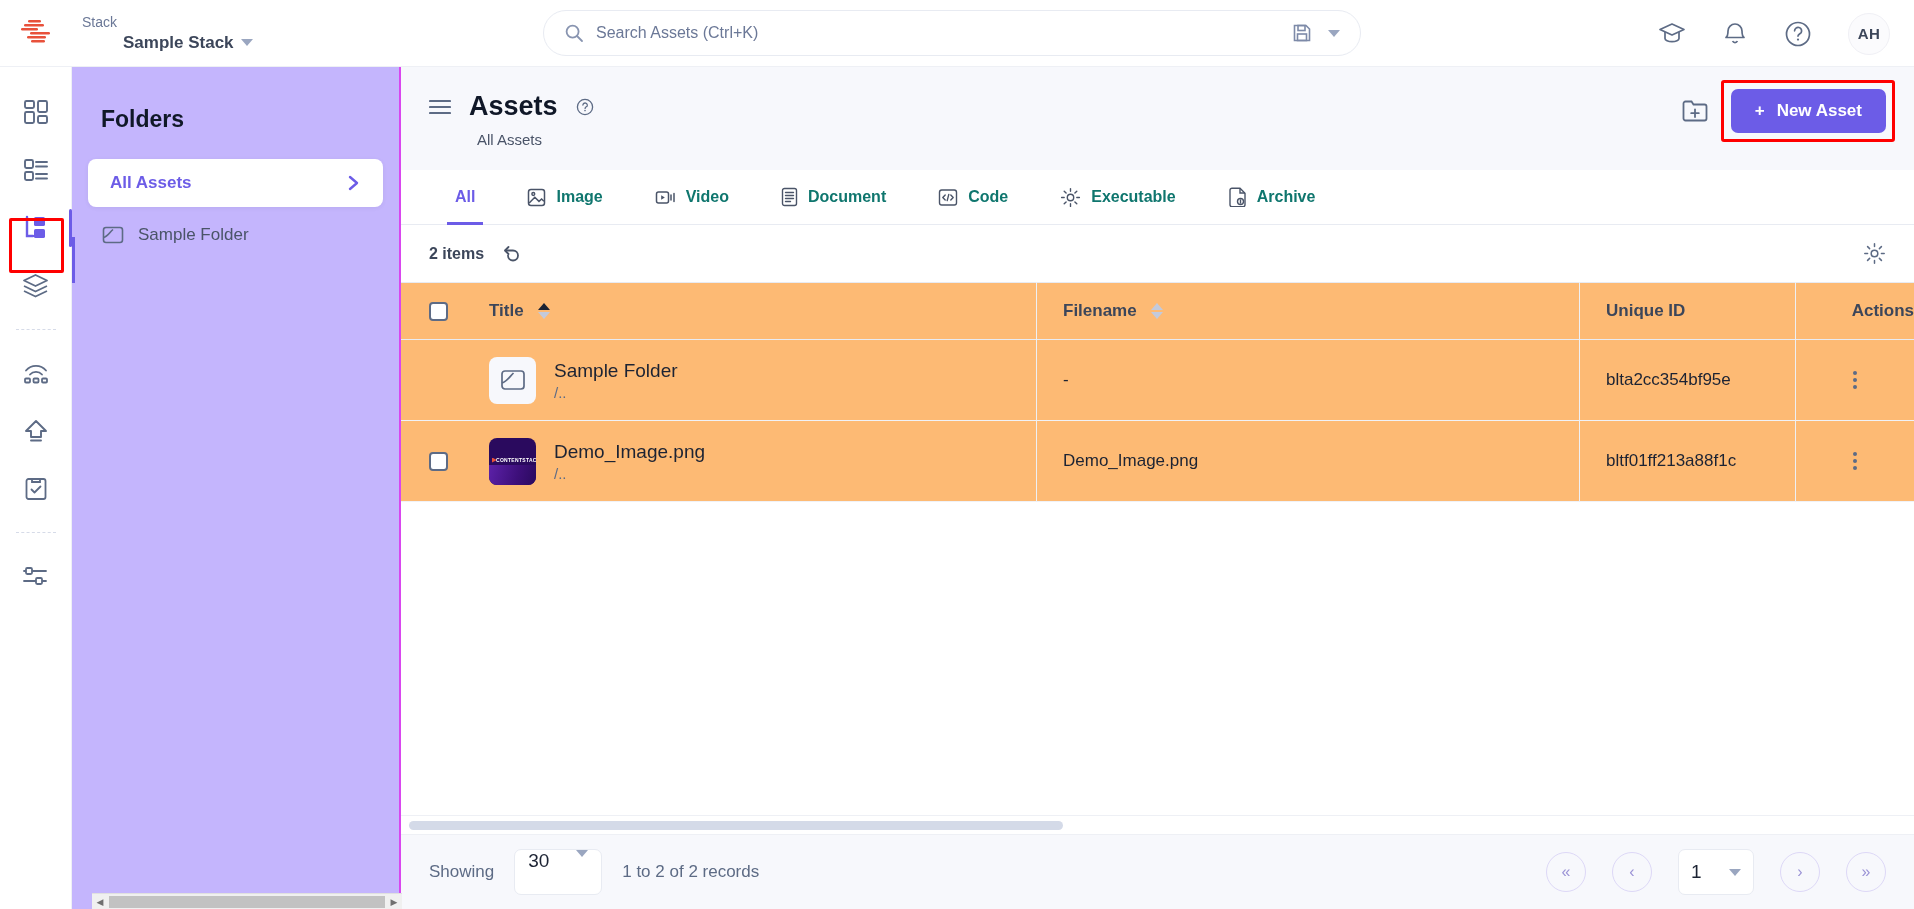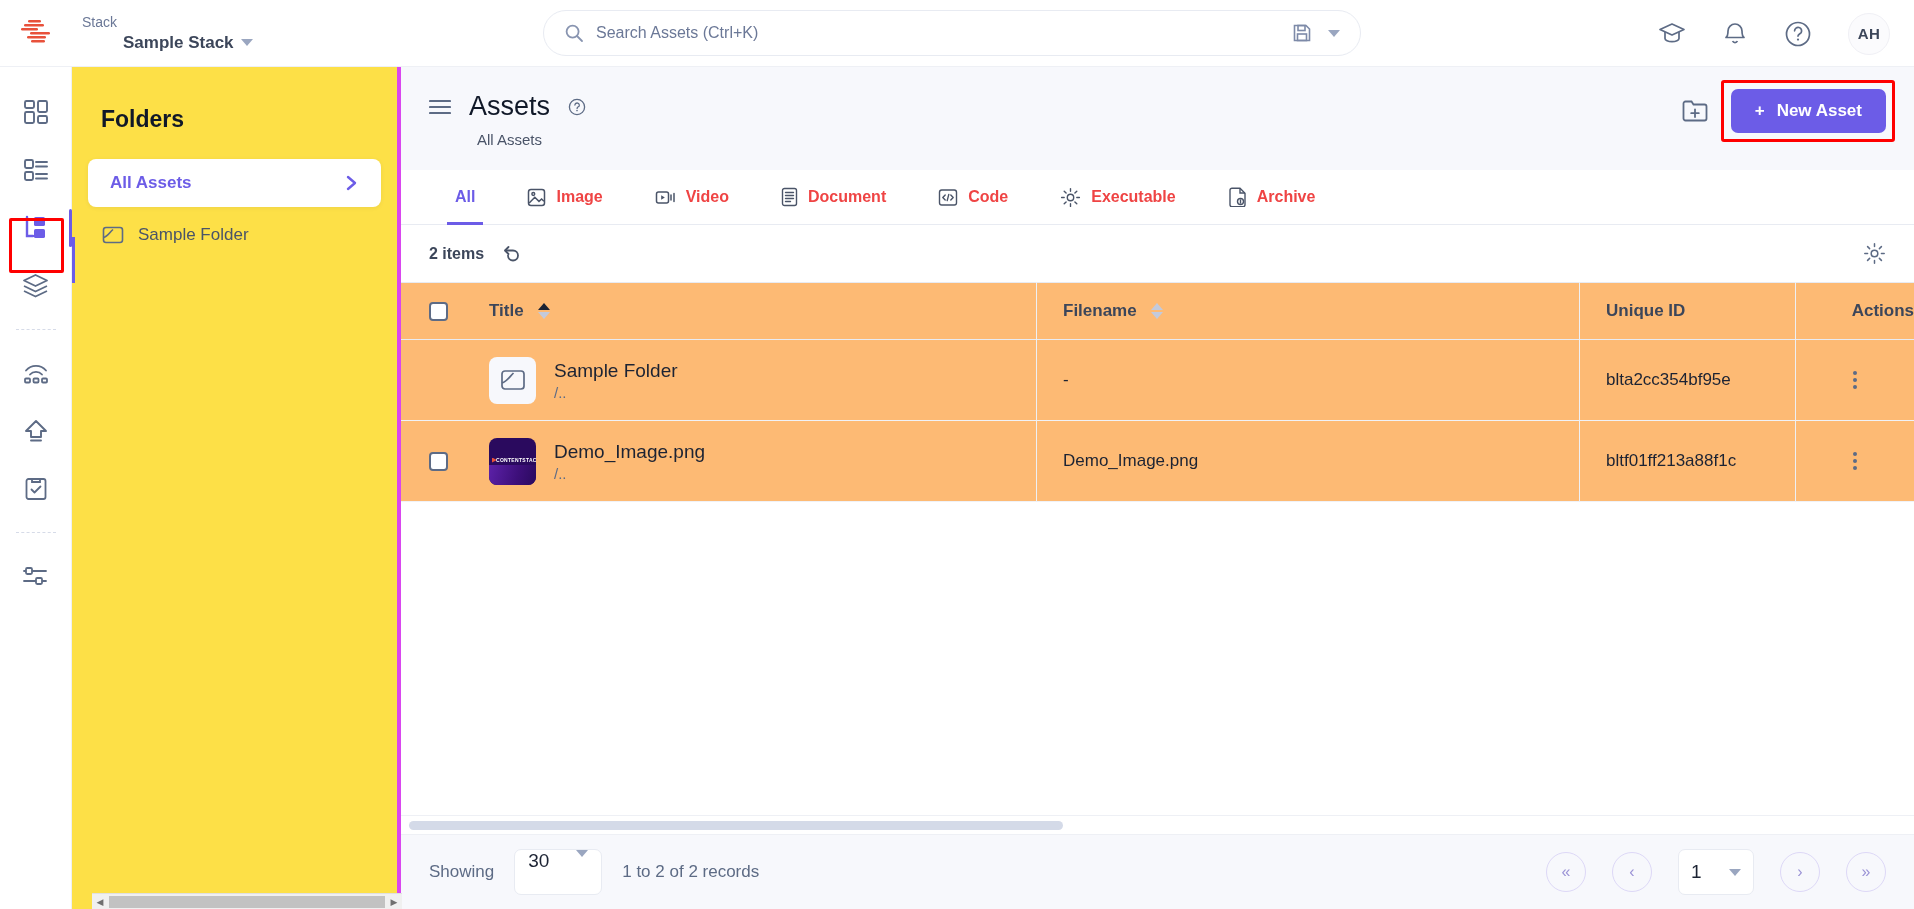--- a/index.html
+++ b/index.html
@@ -67,21 +67,21 @@
   }
   .rail-highlight {
     position: absolute; left: 9px; top: 218px; width: 55px; height: 55px;
     border: 3px solid #ff0000; border-radius: 2px; pointer-events: none; z-index: 40;
   }
   .rail-sep { width: 40px; border-top: 1px dashed #d6dbe8; margin: 14px 0; }
 
   
   .folders {
     position: absolute; top: 67px; left: 72px; width: 329px; height: 842px;
-    background: #fde047; border-right: 4px solid #d946ef;
+    background: #c4b5fd; border-right: 2px solid #d946ef;
   }
   .folders-title { font-size: 23px; font-weight: bold; color: #101828; padding: 39px 0 0 29px; }
   .all-assets-card {
     margin: 26px 16px 0 16px; height: 48px; background: #ffffff; border-radius: 8px;
     box-shadow: 0 1px 4px rgba(60,70,90,.08);
     display: flex; align-items: center; justify-content: space-between; padding: 0 22px;
   }
   .all-assets-label { font-size: 17px; font-weight: bold; color: #6c5ce7; }
   .folder-row {
     display: flex; align-items: center; gap: 14px; padding: 18px 0 0 30px;
@@ -90,21 +90,21 @@
   .folders-active-bar {
     position: absolute; left: 0; top: 170px; width: 3px; height: 46px; background: #6c5ce7;
   }
 
   
   .main { position: absolute; top: 67px; left: 401px; width: 1513px; height: 842px; background: #ffffff; }
   .main-head {
     height: 103px; background: #f7f8fc; padding: 24px 0 0 28px; position: relative;
   }
   .title-row { display: flex; align-items: center; gap: 18px; }
-  .page-title { font-size: 27px; font-weight: normal; color: #101828; }
+  .page-title { font-size: 27px; font-weight: bold; color: #101828; }
   .breadcrumb { font-size: 15px; color: #4a5468; padding-left: 48px; padding-top: 9px; }
   .head-actions {
     position: absolute; right: 28px; top: 22px; display: flex; align-items: center; gap: 22px;
   }
   .new-asset-btn {
     background: #6c5ce7; color: #fff; border: none; border-radius: 7px;
     height: 44px; padding: 0 24px; font-size: 17px; font-weight: bold;
     font-family: "Liberation Sans", sans-serif;
     display: flex; align-items: center; gap: 12px; cursor: pointer;
   }
@@ -113,21 +113,21 @@
     border: 3px solid #ff0000; border-radius: 3px; pointer-events: none; z-index: 40;
   }
 
   
   .tabs {
     height: 55px; display: flex; align-items: center; gap: 0;
     border-bottom: 1px solid #e8ebf2; padding-left: 28px; background: #fff;
   }
   .tab {
     height: 55px; display: flex; align-items: center; gap: 10px;
-    padding: 0 26px; font-size: 16px; font-weight: bold; color: #ef4444;
+    padding: 0 26px; font-size: 16px; font-weight: bold; color: #0f766e;
     cursor: pointer; position: relative;
   }
   .tab.active { color: #6c5ce7; }
   .tab.active::after {
     content: ""; position: absolute; left: 18px; right: 18px; bottom: 0; height: 3px; background: #6c5ce7;
   }
 
   
   .items-bar {
     height: 57px; display: flex; align-items: center; padding: 0 28px;

